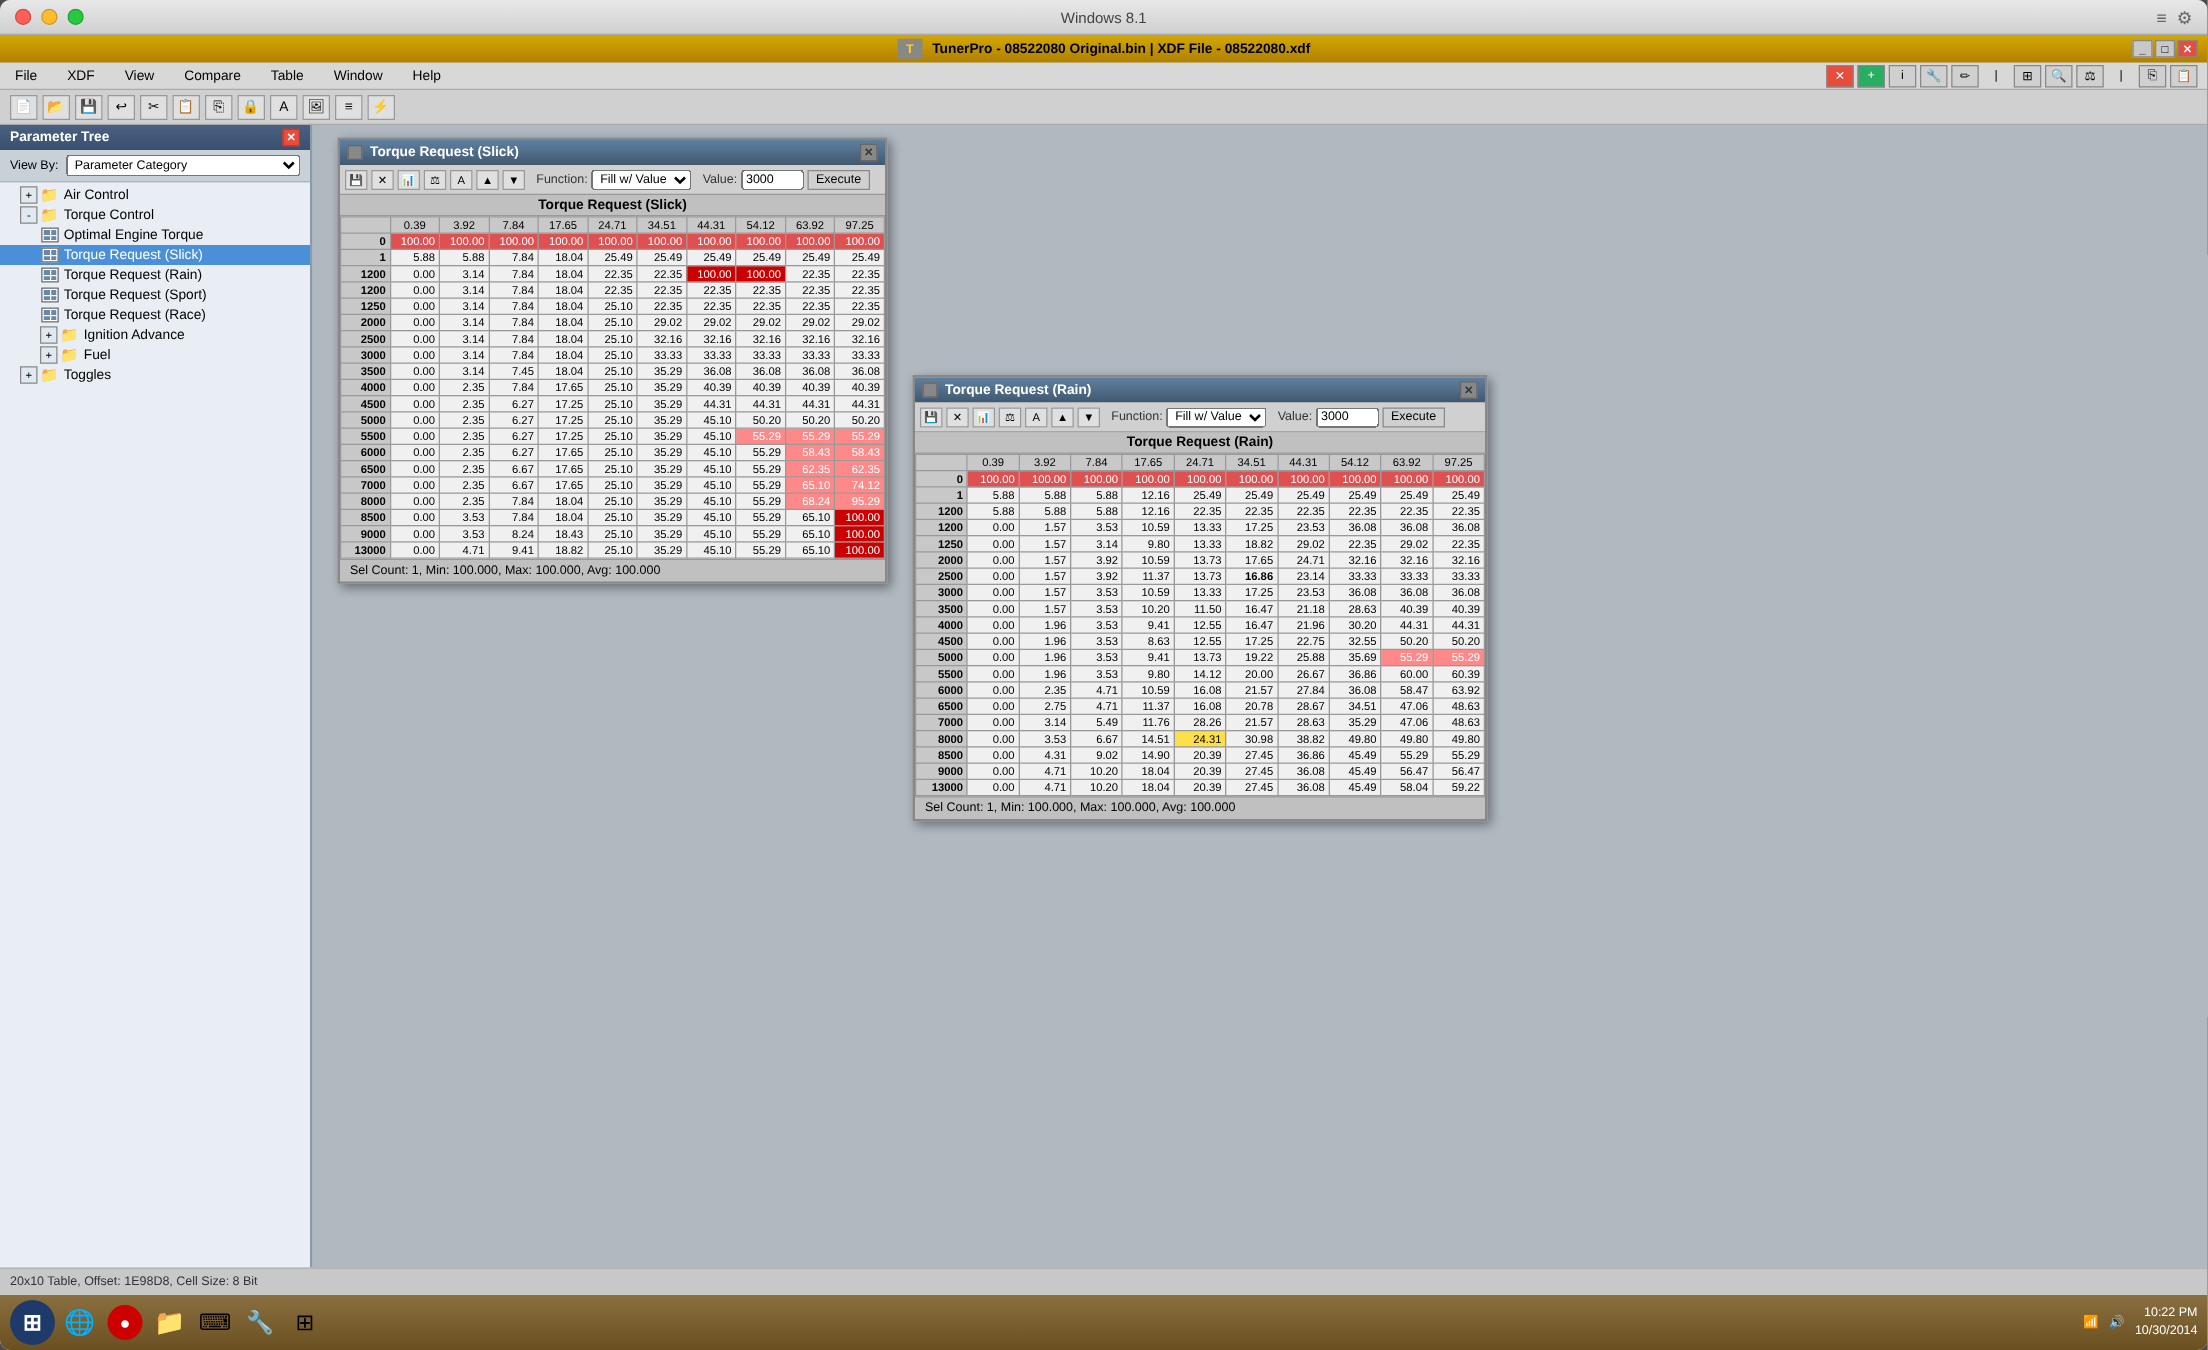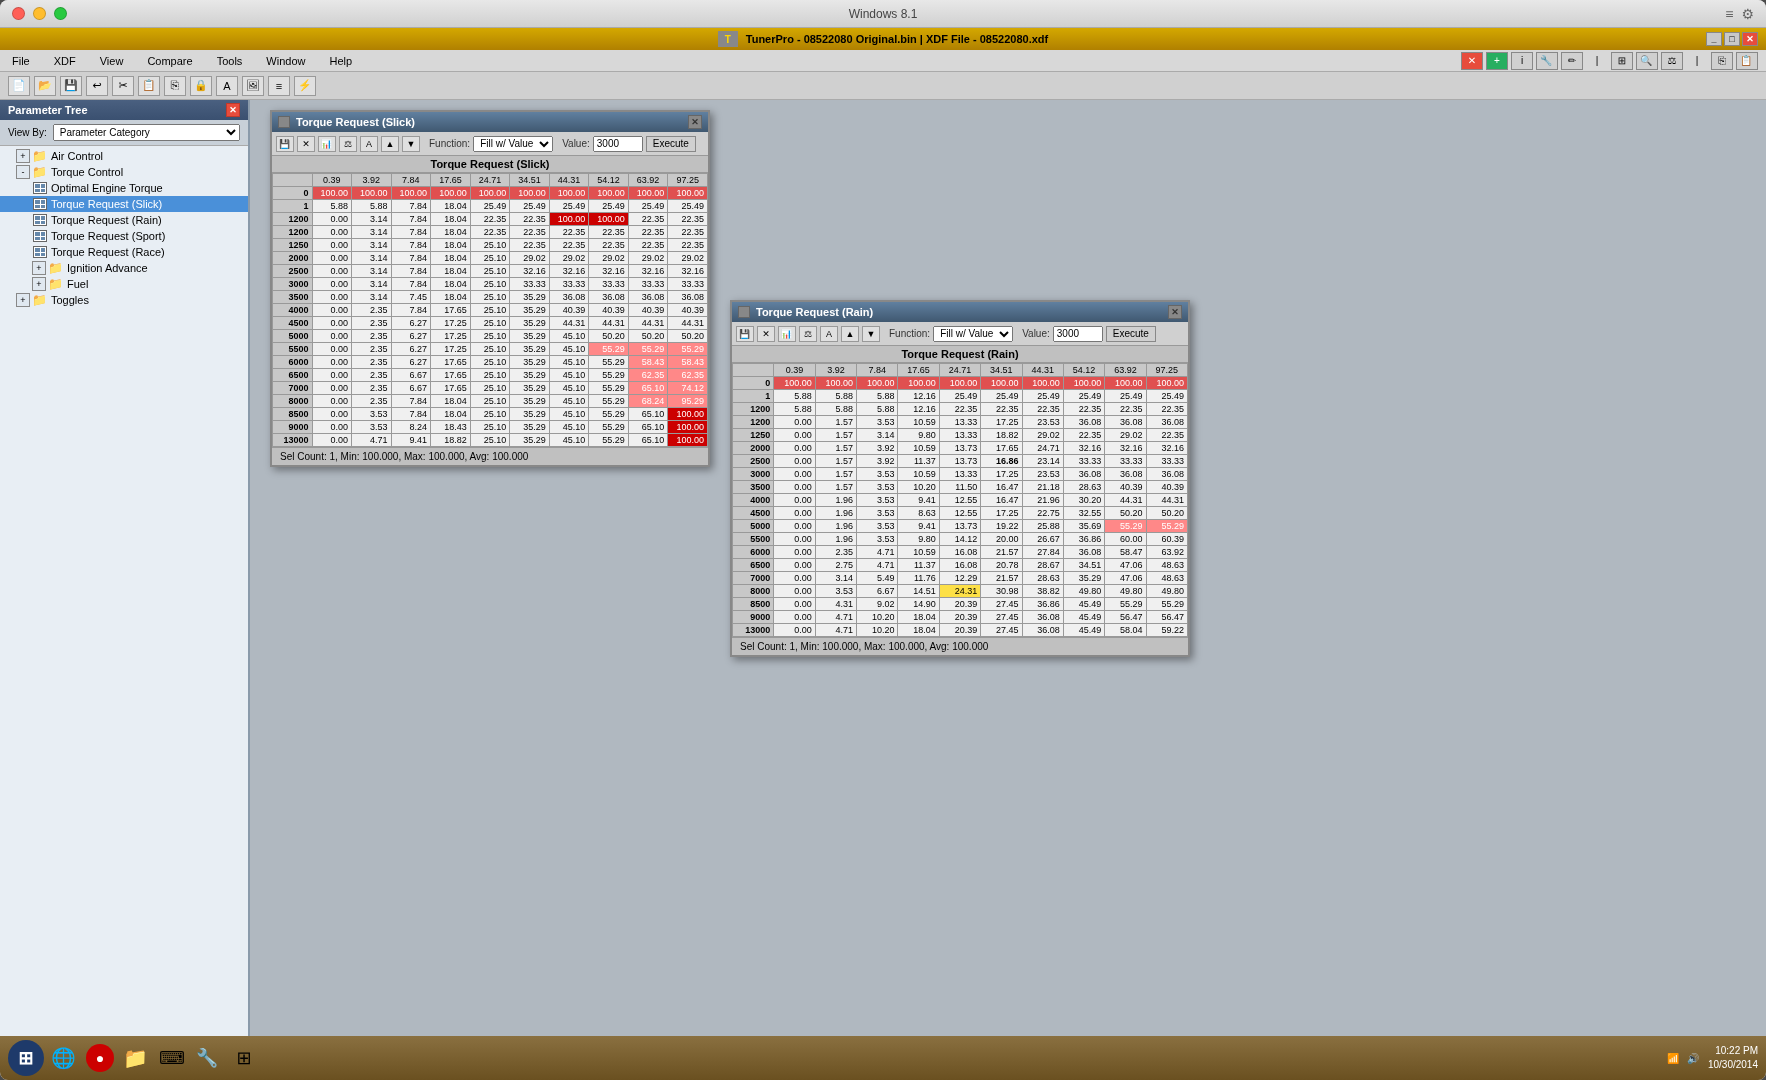--- a/index.html
+++ b/index.html
@@ -492,21 +492,21 @@
         <div class="win-btn">□</div>
         <div class="win-btn close-btn">✕</div>
       </div>
     </div>
 
     <div class="menu-bar">
       <span class="menu-item">File</span>
       <span class="menu-item">XDF</span>
       <span class="menu-item">View</span>
       <span class="menu-item">Compare</span>
-      <span class="menu-item">Tools</span>
+      <span class="menu-item">Table</span>
       <span class="menu-item">Window</span>
       <span class="menu-item">Help</span>
 
       <div style="margin-left:auto;display:flex;gap:3px;align-items:center;">
         <div class="tr-btn" style="background:#e74c3c;color:white;">✕</div>
         <div class="tr-btn" style="background:#27ae60;color:white;">+</div>
         <div class="tr-btn">i</div>
         <div class="tr-btn">🔧</div>
         <div class="tr-btn">✏</div>
         <div class="tr-btn" style="background:none;border:none;">|</div>
@@ -1199,21 +1199,21 @@
                     <td style="background: rgb(240, 240, 240); color: rgb(0, 0, 0);">34.51</td>
                     <td style="background: rgb(240, 240, 240); color: rgb(0, 0, 0);">47.06</td>
                     <td style="background: rgb(240, 240, 240); color: rgb(0, 0, 0);">48.63</td>
                   </tr>
                   <tr>
                     <td class="row-header">7000</td>
                     <td style="background: rgb(240, 240, 240); color: rgb(0, 0, 0);">0.00</td>
                     <td style="background: rgb(240, 240, 240); color: rgb(0, 0, 0);">3.14</td>
                     <td style="background: rgb(240, 240, 240); color: rgb(0, 0, 0);">5.49</td>
                     <td style="background: rgb(240, 240, 240); color: rgb(0, 0, 0);">11.76</td>
-                    <td style="background: rgb(240, 240, 240); color: rgb(0, 0, 0);">12.29</td>
+                    <td style="background: rgb(240, 240, 240); color: rgb(0, 0, 0);">28.26</td>
                     <td style="background: rgb(240, 240, 240); color: rgb(0, 0, 0);">21.57</td>
                     <td style="background: rgb(240, 240, 240); color: rgb(0, 0, 0);">28.63</td>
                     <td style="background: rgb(240, 240, 240); color: rgb(0, 0, 0);">35.29</td>
                     <td style="background: rgb(240, 240, 240); color: rgb(0, 0, 0);">47.06</td>
                     <td style="background: rgb(240, 240, 240); color: rgb(0, 0, 0);">48.63</td>
                   </tr>
                   <tr>
                     <td class="row-header">8000</td>
                     <td style="background: rgb(240, 240, 240); color: rgb(0, 0, 0);">0.00</td>
                     <td style="background: rgb(240, 240, 240); color: rgb(0, 0, 0);">3.53</td>
@@ -1268,20 +1268,23 @@
                 </tbody>
             </table>
           </div>
           <div class="float-status">Sel Count: 1, Min: 100.000, Max: 100.000, Avg: 100.000</div>
         </div>
 
       </div>
 
     </div>
 
+    <div class="status-bar">
+      <span>20x10 Table, Offset: 1E98D8, Cell Size: 8 Bit</span>
+    </div>
 
     <div class="taskbar">
       <div class="taskbar-start">⊞</div>
       <div class="taskbar-app-icon" style="font-size:20px;">🌐</div>
       <div class="taskbar-app-icon">
         <div style="width:28px;height:28px;border-radius:50%;background:#cc0000;display:flex;align-items:center;justify-content:center;color:white;font-size:14px;">●</div>
       </div>
       <div class="taskbar-app-icon" style="font-size:20px;">📁</div>
       <div class="taskbar-app-icon" style="font-size:18px;">⌨</div>
       <div class="taskbar-app-icon" style="font-size:18px;">🔧</div>

